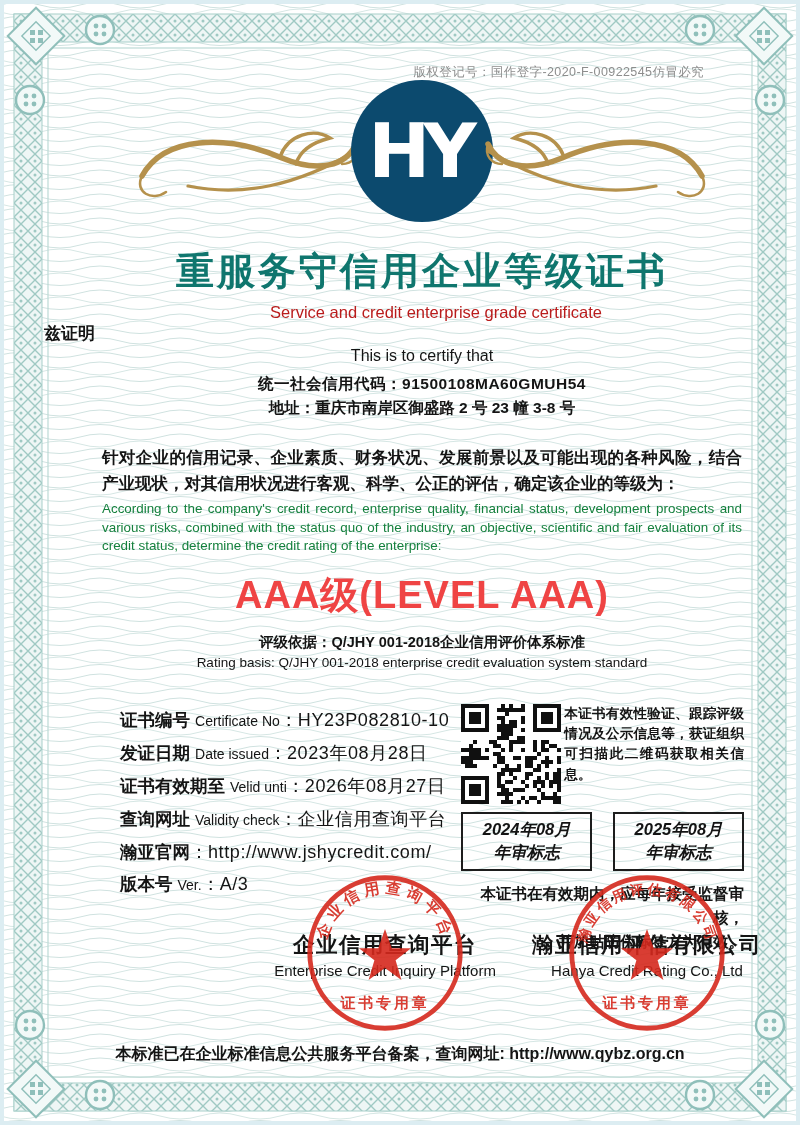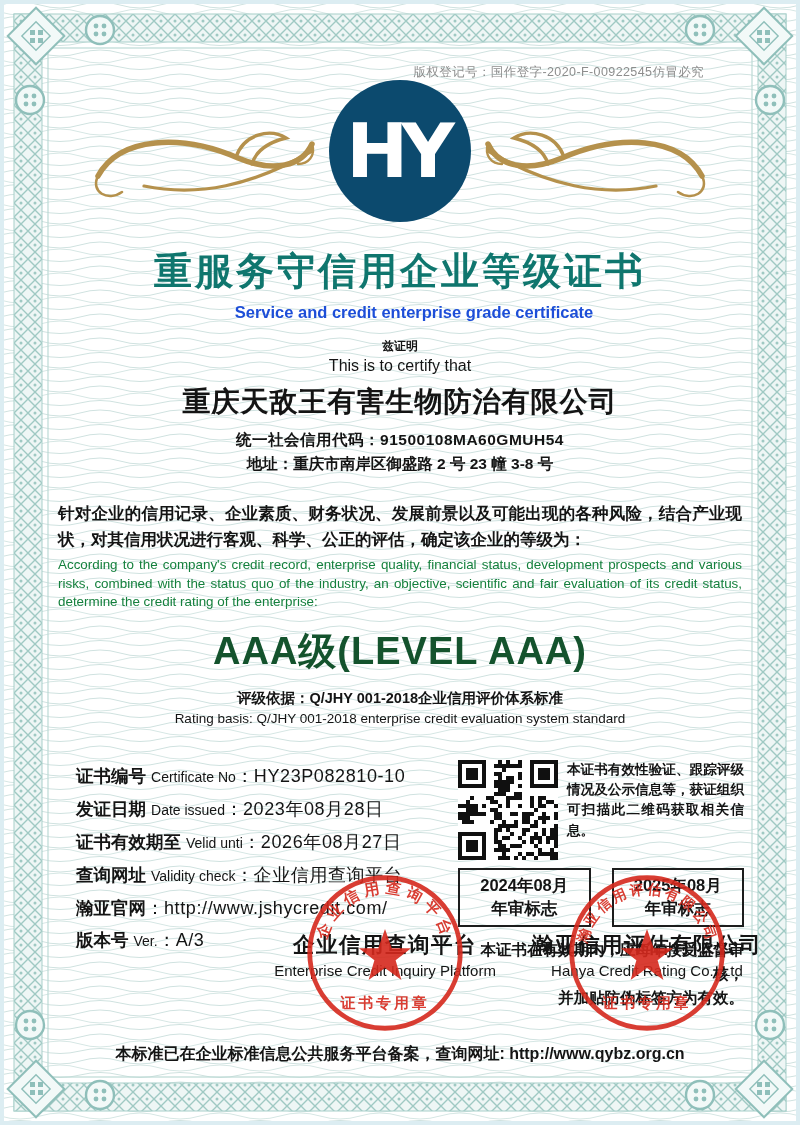--- a/index.html
+++ b/index.html
@@ -1,58 +1,58 @@
 <!DOCTYPE html>
 <html><head>
 <meta charset="utf-8">
 <style>
   * { margin:0; padding:0; box-sizing:border-box; }
   body { background:#ffffff; font-family:"Liberation Sans","DejaVu Sans",sans-serif; }
-  .cert { position:relative; width:800px; height:1125px; background:#fdfefe; overflow:hidden; color:#141414; }
+  .cert { position:relative; width:800px; height:1125px; background:#fdfefe; overflow:hidden; color:#141414;padding-left:44px; }
   .bg-svg { position:absolute; inset:0; z-index:0; }
   .content { position:relative; z-index:2; }
 
   .copyright { position:absolute; top:64px; right:96px; font-size:12.5px; color:#8d8d8d; letter-spacing:.4px; z-index:3; }
 
   .logo-row { position:relative; margin-top:80px; height:142px; }
   .logo-circle { position:absolute; left:50%; top:0; transform:translateX(-50%); width:142px; height:142px;
     border-radius:50%; background:#0c4a6e; display:flex; align-items:center; justify-content:center; }
   .logo-text { color:#ffffff; font-weight:900; font-size:74px; letter-spacing:-7px; font-family:"DejaVu Sans",sans-serif; padding-right:6px; }
   .flourish { position:absolute; top:28px; width:232px; height:100px; }
   .flourish.left { left:86px; }
   .flourish.right { right:86px; transform:scaleX(-1); }
 
   .title-zh { margin-top:24px; text-align:center; font-size:38px; font-weight:900; letter-spacing:3px; color:#0f766e; }
-  .title-en { margin-top:6px; text-align:center; font-size:16.5px; font-weight:700; color:#1d4ed8;margin-left:28px; }
-
-  .certify-zh { margin-top:16px; text-align:center; font-size:12px; font-weight:600; }
+  .title-en { margin-top:6px; text-align:center; font-size:16.5px; font-weight:400; color:#b91c1c;margin-left:28px; }
+
+  .certify-zh { font-size:17px; font-weight:600; }
   .certify-en { margin-top:2px; text-align:center; font-size:16px; }
 
   .company-name { margin-top:8px; text-align:center; font-size:28px; font-weight:900; letter-spacing:1px; }
   .credit-code { margin-top:9px; text-align:center; font-size:15.5px; font-weight:600; letter-spacing:.5px; }
   .company-addr { margin-top:3px; text-align:center; font-size:15.5px; font-weight:600; }
 
   .para-zh { margin:26px 58px 0; font-size:16.5px; font-weight:600; line-height:1.55; text-align:justify; }
   .para-en { margin:4px 58px 0; font-size:13.4px; line-height:1.38; text-align:justify; color:#15803d; }
 
   .rating { margin-top:14px; text-align:center; font-size:38px; font-weight:900; letter-spacing:1px; }
   .basis-zh { margin-top:12px; text-align:center; font-size:14.5px; font-weight:600; }
   .basis-en { margin-top:3px; text-align:center; font-size:13.5px; }
 
   .mid { display:flex; margin:34px 56px 0; gap:12px; }
   .details { flex:1; }
   .detail-row { font-size:18px; line-height:32px; white-space:nowrap;margin-left:20px; }
   .detail-row .zh { font-size:17.5px; font-weight:600; }
   .detail-row .en { font-size:14px; }
   .detail-row .val { letter-spacing:.6px; }
   .verify { width:286px; }
-  .qr-row { display:flex; gap:9px; }
+  .qr-row { display:flex; gap:3px; }
   .qr-box { width:100px; height:100px; background:#ffffff; flex:0 0 auto; }
   .qr-note { font-size:13.6px; line-height:1.5; font-weight:600; text-align:justify; }
-  .marks-row { display:flex; gap:21px; margin-top:8px; }
+  .marks-row { display:flex; gap:21px; margin-top:8px;font-style:italic; }
   .mark-box { flex:1; border:2.5px solid #1d1d1d; text-align:center; padding:4px 0 5px; font-size:16.5px; font-weight:600; line-height:1.4; }
   .supervision { margin-top:11px; text-align:right; font-size:15.5px; font-weight:600; line-height:1.55; }
 
   .issuers { position:absolute; left:0; top:870px; width:800px; height:170px; z-index:2; }
   .issuer { position:absolute; width:310px; height:170px; }
   .issuer.left { left:230px; }
   .issuer.right { left:492px; }
   .issuer-text { position:absolute; left:0; right:0; top:60px; text-align:center; z-index:1; }
   .issuer-zh { font-size:21.5px; font-weight:800; letter-spacing:1.5px; }
   .issuer-en { margin-top:3px; font-size:15px; }
@@ -139,28 +139,27 @@
         </g>
       </svg>
     </div>
 
     <div class="title-zh">重服务守信用企业等级证书</div>
     <div class="title-en">Service and credit enterprise grade certificate</div>
 
     <div class="certify-zh">兹证明</div>
     <div class="certify-en">This is to certify that</div>
 
-    <div class="company-name">重庆天敌王有害生物防治有限公司</div>
     <div class="credit-code">统一社会信用代码：91500108MA60GMUH54</div>
     <div class="company-addr">地址：重庆市南岸区御盛路 2 号 23 幢 3-8 号</div>
 
     <div class="para-zh">针对企业的信用记录、企业素质、财务状况、发展前景以及可能出现的各种风险，结合产业现状，对其信用状况进行客观、科学、公正的评估，确定该企业的等级为：</div>
     <div class="para-en">According to the company's credit record, enterprise quality, financial status, development prospects and various risks, combined with the status quo of the industry, an objective, scientific and fair evaluation of its credit status, determine the credit rating of the enterprise:</div>
 
-    <div class="rating" style="color:#14532d">AAA级(LEVEL AAA)</div>
+    <div class="rating" style="color:#ef4444">AAA级(LEVEL AAA)</div>
     <div class="basis-zh">评级依据：Q/JHY 001-2018企业信用评价体系标准</div>
     <div class="basis-en">Rating basis: Q/JHY 001-2018 enterprise credit evaluation system standard</div>
 
     <div class="mid">
       <div class="details">
         <div class="detail-row"><span class="zh">证书编号</span> <span class="en">Certificate No</span><span>：</span><span class="val">HY23P082810-10</span></div>
         <div class="detail-row"><span class="zh">发证日期</span> <span class="en">Date issued</span><span>：</span><span class="val">2023年08月28日</span></div>
         <div class="detail-row"><span class="zh">证书有效期至</span> <span class="en">Velid unti</span><span>：</span><span class="val">2026年08月27日</span></div>
         <div class="detail-row"><span class="zh">查询网址</span> <span class="en">Validity check</span><span>：</span><span class="val">企业信用查询平台</span></div>
         <div class="detail-row"><span class="zh">瀚亚官网</span><span>：</span><span class="val">http://www.jshycredit.com/</span></div>

